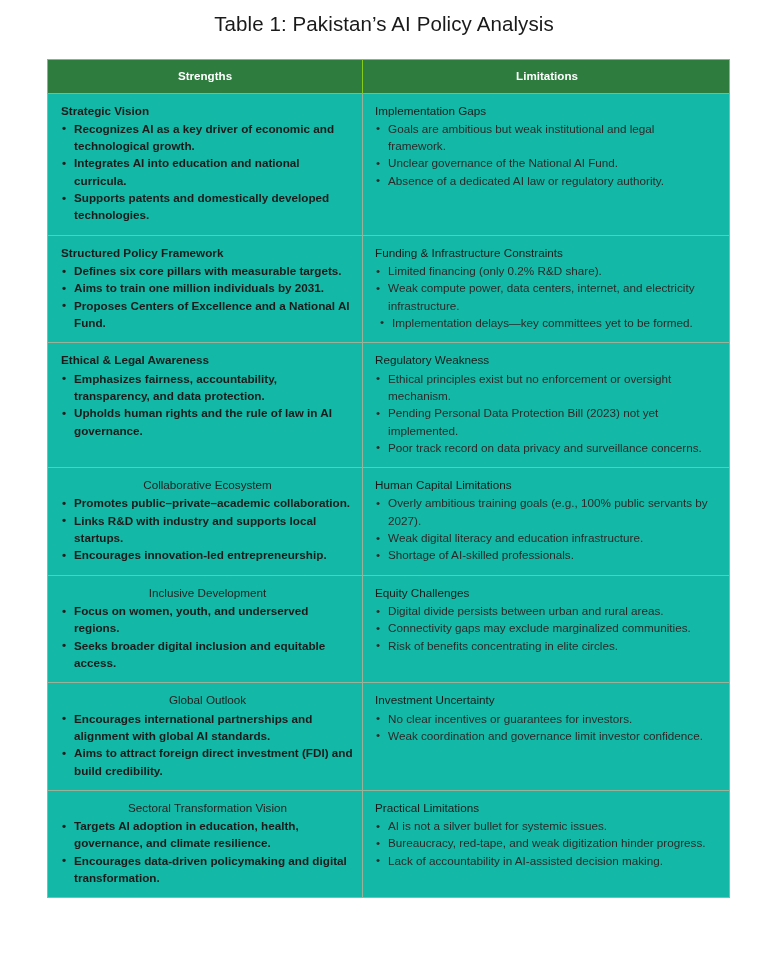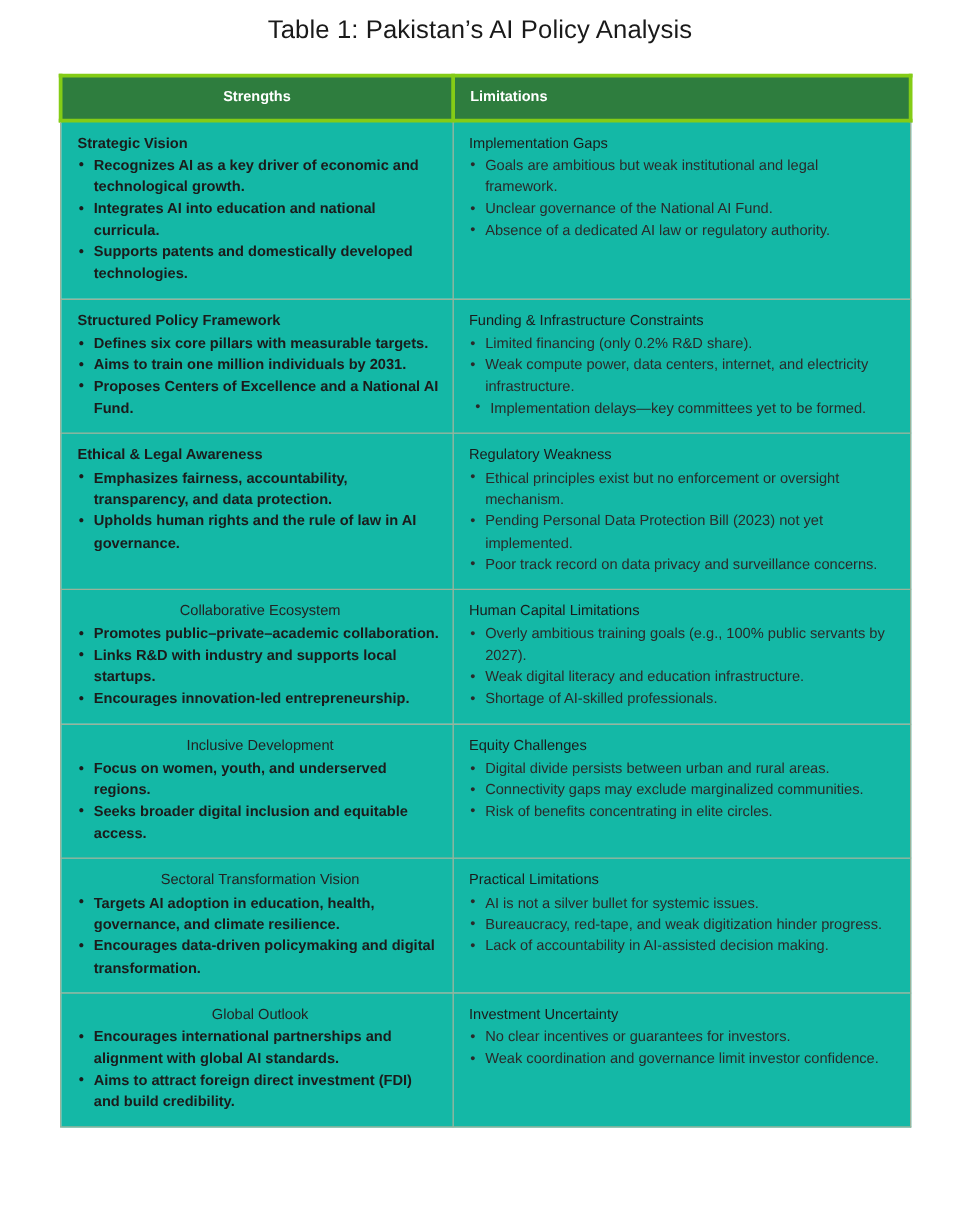--- a/index.html
+++ b/index.html
@@ -47,28 +47,28 @@
 
   table.policy col.c1 { width: 46.2%; }
   table.policy col.c2 { width: 53.8%; }
 
   thead th {
     background: #2e7d3e;
     color: #ffffff;
     font-size: 11.6px;
     font-weight: bold;
     padding: 9px 10px 10px 10px;
-    border: 3px solid #84cc16;
+    border: 1px solid #84cc16;
     line-height: 1.2;
   }
   thead th.th-strengths {
     text-align: center;
   }
   thead th.th-limitations {
-    text-align: left;
+    text-align: center;
     padding-left: 12px;
   }
 
   tbody td {
     vertical-align: top;
     border: 1px solid #9ab29a;
     padding: 8px 12px 10px 12px;
     font-size: 11.7px;
     line-height: 1.48;
     background: #14b8a6;
@@ -238,49 +238,49 @@
               <span class="cell-head">Equity Challenges</span>
               <ul class="bullets">
                 <li>Digital divide persists between urban and rural areas.</li>
                 <li>Connectivity gaps may exclude marginalized communities.</li>
                 <li>Risk of benefits concentrating in elite circles.</li>
               </ul>
             </td>
           </tr>
           <tr>
             <td class="left-cell">
+              <span class="cell-head regular">Global Outlook</span>
+              <ul class="bullets">
+                <li>Encourages international partnerships and alignment with global AI standards.</li>
+                <li>Aims to attract foreign direct investment (FDI) and build credibility.</li>
+              </ul>
+            </td>
+            <td class="right-cell">
+              <span class="cell-head">Investment Uncertainty</span>
+              <ul class="bullets">
+                <li>No clear incentives or guarantees for investors.</li>
+                <li>Weak coordination and governance limit investor confidence.</li>
+              </ul>
+            </td>
+          </tr>
+          <tr>
+            <td class="left-cell">
               <span class="cell-head regular">Sectoral Transformation Vision</span>
               <ul class="bullets">
                 <li>Targets AI adoption in education, health, governance, and climate resilience.</li>
                 <li>Encourages data-driven policymaking and digital transformation.</li>
               </ul>
             </td>
             <td class="right-cell">
               <span class="cell-head">Practical Limitations</span>
               <ul class="bullets">
                 <li>AI is not a silver bullet for systemic issues.</li>
                 <li>Bureaucracy, red-tape, and weak digitization hinder progress.</li>
                 <li>Lack of accountability in AI-assisted decision making.</li>
               </ul>
             </td>
           </tr>
-          <tr>
-            <td class="left-cell">
-              <span class="cell-head regular">Global Outlook</span>
-              <ul class="bullets">
-                <li>Encourages international partnerships and alignment with global AI standards.</li>
-                <li>Aims to attract foreign direct investment (FDI) and build credibility.</li>
-              </ul>
-            </td>
-            <td class="right-cell">
-              <span class="cell-head">Investment Uncertainty</span>
-              <ul class="bullets">
-                <li>No clear incentives or guarantees for investors.</li>
-                <li>Weak coordination and governance limit investor confidence.</li>
-              </ul>
-            </td>
-          </tr>
         </tbody>
     </table>
   </div>
 
 
 </div>
 
 </body></html>

